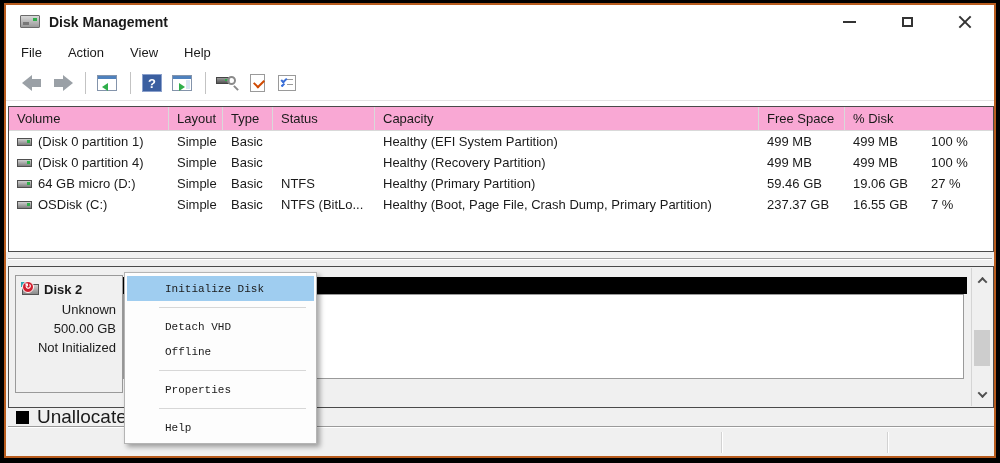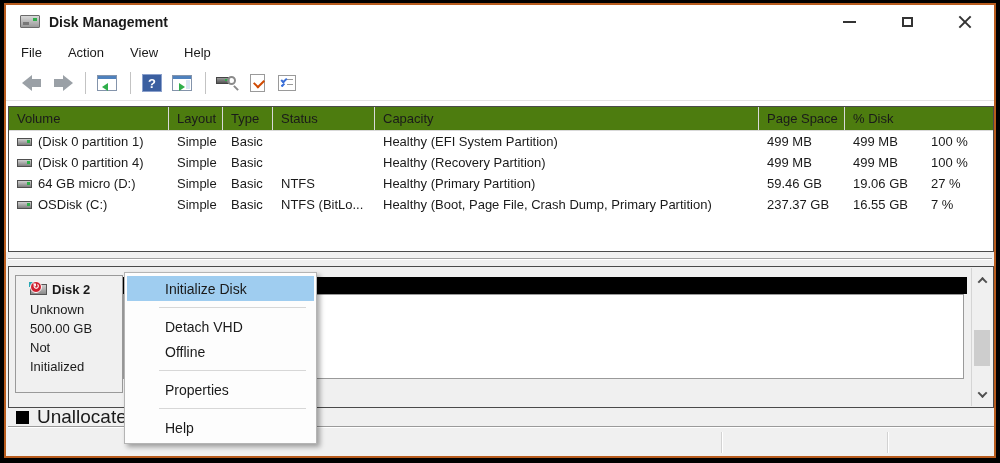--- a/index.html
+++ b/index.html
@@ -1,19 +1,19 @@
 <!DOCTYPE html>
 <html><head>
 <meta charset="utf-8">
 <style>
   * { margin:0; padding:0; box-sizing:border-box; }
   html,body { background:#fff; }
   body { font-family:"Liberation Sans", sans-serif; color:#1a1a1a; }
 
-  .frame { position:relative; width:1000px; height:463px; background:#000; padding:3px 4px 5px 4px; }
+  .frame { position:relative; width:1000px; height:463px; background:#000; padding:3px 4px 5px 4px;text-align:right; }
   .window { position:relative; width:100%; height:100%; border:2px solid #b85c1e; background:#ffffff; overflow:hidden; }
 
   
   .titlebar { position:absolute; left:0; top:0; right:0; height:33px; background:#fff; display:flex; align-items:center; padding-left:14px; }
   .app-icon { position:relative; width:20px; height:13px; background:linear-gradient(#d8d8d8,#9a9a9a); border:1px solid #6b6b6b; border-radius:1px; margin-right:9px; }
   .app-icon::after { content:""; position:absolute; right:2px; top:2px; width:4px; height:3px; background:#2fae4a; }
   .app-icon::before { content:""; position:absolute; left:2px; bottom:2px; width:6px; height:3px; background:#777; }
   .title-text { font-size:14px; font-weight:bold; }
   .win-controls { margin-left:auto; display:flex; height:100%; }
   .win-btn { width:58px; height:100%; display:flex; align-items:center; justify-content:center; }
@@ -60,36 +60,36 @@
   .ico-checkdoc::after { content:""; position:absolute; left:3px; top:4px; width:8px; height:5px; border-left:2px solid #d04a02; border-bottom:2px solid #d04a02; transform:rotate(-45deg); }
 
   .ico-checklist { position:relative; width:18px; height:16px; background:#fff; border:1px solid #9a9a9a; }
   .ico-checklist::before { content:""; position:absolute; left:8px; top:3px; right:2px; height:1px; background:#9a9a9a; box-shadow:0 5px 0 #9a9a9a; }
   .ico-checklist::after { content:""; position:absolute; left:2px; top:2px; width:4px; height:2px; border-left:2px solid #3a6fd8; border-bottom:2px solid #3a6fd8; transform:rotate(-45deg); box-shadow:inset 0 0 0 0 transparent; }
   .ico-checklist .chk2 { position:absolute; left:2px; top:8px; width:4px; height:2px; border-left:2px solid #3a6fd8; border-bottom:2px solid #3a6fd8; transform:rotate(-45deg); }
 
   
   .listpane { position:absolute; left:2px; top:101px; width:986px; height:146px; border:1px solid #4a4a4a; background:#fff; overflow:hidden; }
   .vt { display:grid; grid-template-columns:160px 54px 50px 102px 384px 86px 78px 1fr; font-size:13px; }
-  .vt-head { background:#4d7c0f; border-bottom:1px solid #d9d9d9; }
+  .vt-head { background:#f9a8d4; border-bottom:1px solid #d9d9d9; }
   .vt-head > div { height:23px; display:flex; align-items:center; padding-left:8px; border-right:1px solid #d9d9d9; }
   .vt-head > div:last-child { border-right:none; }
   .vt-row > div { height:21px; display:flex; align-items:center; padding-left:8px; white-space:nowrap; overflow:hidden; }
   .vol-ico { flex:0 0 auto; position:relative; width:15px; height:8px; background:linear-gradient(#cfcfcf,#7e7e7e); border:1px solid #4f4f4f; margin-right:6px; }
   .vol-ico::after { content:""; position:absolute; right:1px; top:1px; width:3px; height:3px; background:#2fae4a; }
 
   
   .splitter { position:absolute; left:0; top:247px; right:0; height:14px; background:#f0f0f0; }
   .splitter::after { content:""; position:absolute; left:2px; right:2px; top:6px; height:1px; background:#a0a0a0; box-shadow:0 1px 0 #ffffff; }
 
   
   .lowerchrome { position:absolute; left:0; top:247px; right:0; bottom:0; background:#f0f0f0; }
 
   .graphpane { position:absolute; left:2px; top:261px; width:986px; height:142px; border:1px solid #4a4a4a; background:#f0f0f0; }
-  .infobox { position:absolute; left:6px; top:8px; width:108px; height:118px; background:#f0f0f0; border:1px solid #9a9a9a; padding:4px 14px; font-size:13px; line-height:19px; }
+  .infobox { position:absolute; left:6px; top:8px; width:108px; height:118px; background:#f0f0f0; border:1px solid #9a9a9a; padding:4px 6px; font-size:13px; line-height:19px; }
   .disk-title { display:flex; align-items:center; font-weight:bold; margin-bottom:1px; }
   .disk2-ico { position:relative; width:17px; height:11px; background:linear-gradient(#cfcfcf,#8a8a8a); border:1px solid #555; margin-right:5px; }
   .disk2-ico::before { content:""; position:absolute; left:-2px; top:-3px; width:8px; height:5px; background:#2aa8b5; }
   .disk2-ico::after { content:""; position:absolute; left:-1px; top:-4px; width:10px; height:10px; background:#cf1f2f; border-radius:50%; border:1px solid #fff; color:#fff; font-size:8px; font-weight:bold; line-height:10px; text-align:center; content:"↻"; }
 
   .barregion { position:absolute; left:114px; top:8px; right:26px; height:110px; }
   .unalloc-stripe { position:absolute; left:0; top:2px; right:0; height:17px; background:#000; }
   .unalloc-body { position:absolute; left:0; top:19px; right:3px; height:85px; background:#fff; border:1px solid #9a9a9a; }
 
   .sb { position:absolute; right:1px; top:1px; bottom:1px; width:21px; background:#f0f0f0; border-left:1px solid #d5d5d5; }
@@ -104,21 +104,21 @@
   .legendbar { position:absolute; left:2px; top:403px; width:986px; height:19px; background:#f0f0f0; display:flex; align-items:center; border-bottom:1px solid #9a9a9a; box-shadow:0 1px 0 #fff; padding-left:8px; font-size:19px; }
   .swatch { width:13px; height:13px; margin-right:8px; flex:0 0 auto; }
   .swatch.black { background:#000; border:1px solid #000; }
   .swatch.blue { background:#2424bd; border:1px solid #1616a0; margin-left:13px; }
 
   .statusbar { position:absolute; left:0; top:424px; right:0; bottom:0; background:#f0f0f0; }
   .statusbar .div { position:absolute; top:3px; bottom:3px; width:1px; background:#d2d2d2; box-shadow:1px 0 0 #fff; }
   .statusbar .div.d1 { left:715px; } .statusbar .div.d2 { left:881px; }
 
   
-  .ctxmenu { position:absolute; left:118px; top:267px; width:193px; background:#fdfdfd; border:1px solid #b4b4b4; box-shadow:3px 3px 5px rgba(0,0,0,.35); z-index:10; padding:3px 2px; font-size:14px; }
+  .ctxmenu { position:absolute; left:118px; top:267px; width:193px; background:#fdfdfd; border:1px solid #b4b4b4; box-shadow:3px 3px 5px rgba(0,0,0,.35); z-index:10; padding:3px 2px; font-size:11px;font-family:Liberation Mono, monospace; }
   .ctx-item { height:25px; display:flex; align-items:center; padding-left:38px; }
   .ctx-item.hl { background:#9fcdf0; }
   .ctx-item.gap-top { margin-top:2px; }
   .ctx-sep { height:1px; background:#d7d7d7; margin:6px 8px 6px 32px; }
 </style>
 </head>
 <body>
 
 <div class="frame">
   <div class="window">
@@ -192,21 +192,21 @@
       </div>
     </div>
 
     <div class="listpane">
       <div class="vt vt-head">
         <div>Volume</div>
         <div>Layout</div>
         <div>Type</div>
         <div>Status</div>
         <div>Capacity</div>
-        <div>Page Space</div>
+        <div>Free Space</div>
         <div>% Disk</div>
       </div>
 
       <div class="vt vt-row">
         <div>
             <span class="vol-ico"></span>
             <span>(Disk 0 partition 1)</span>
           </div>
         <div>Simple</div>
         <div>Basic</div>

